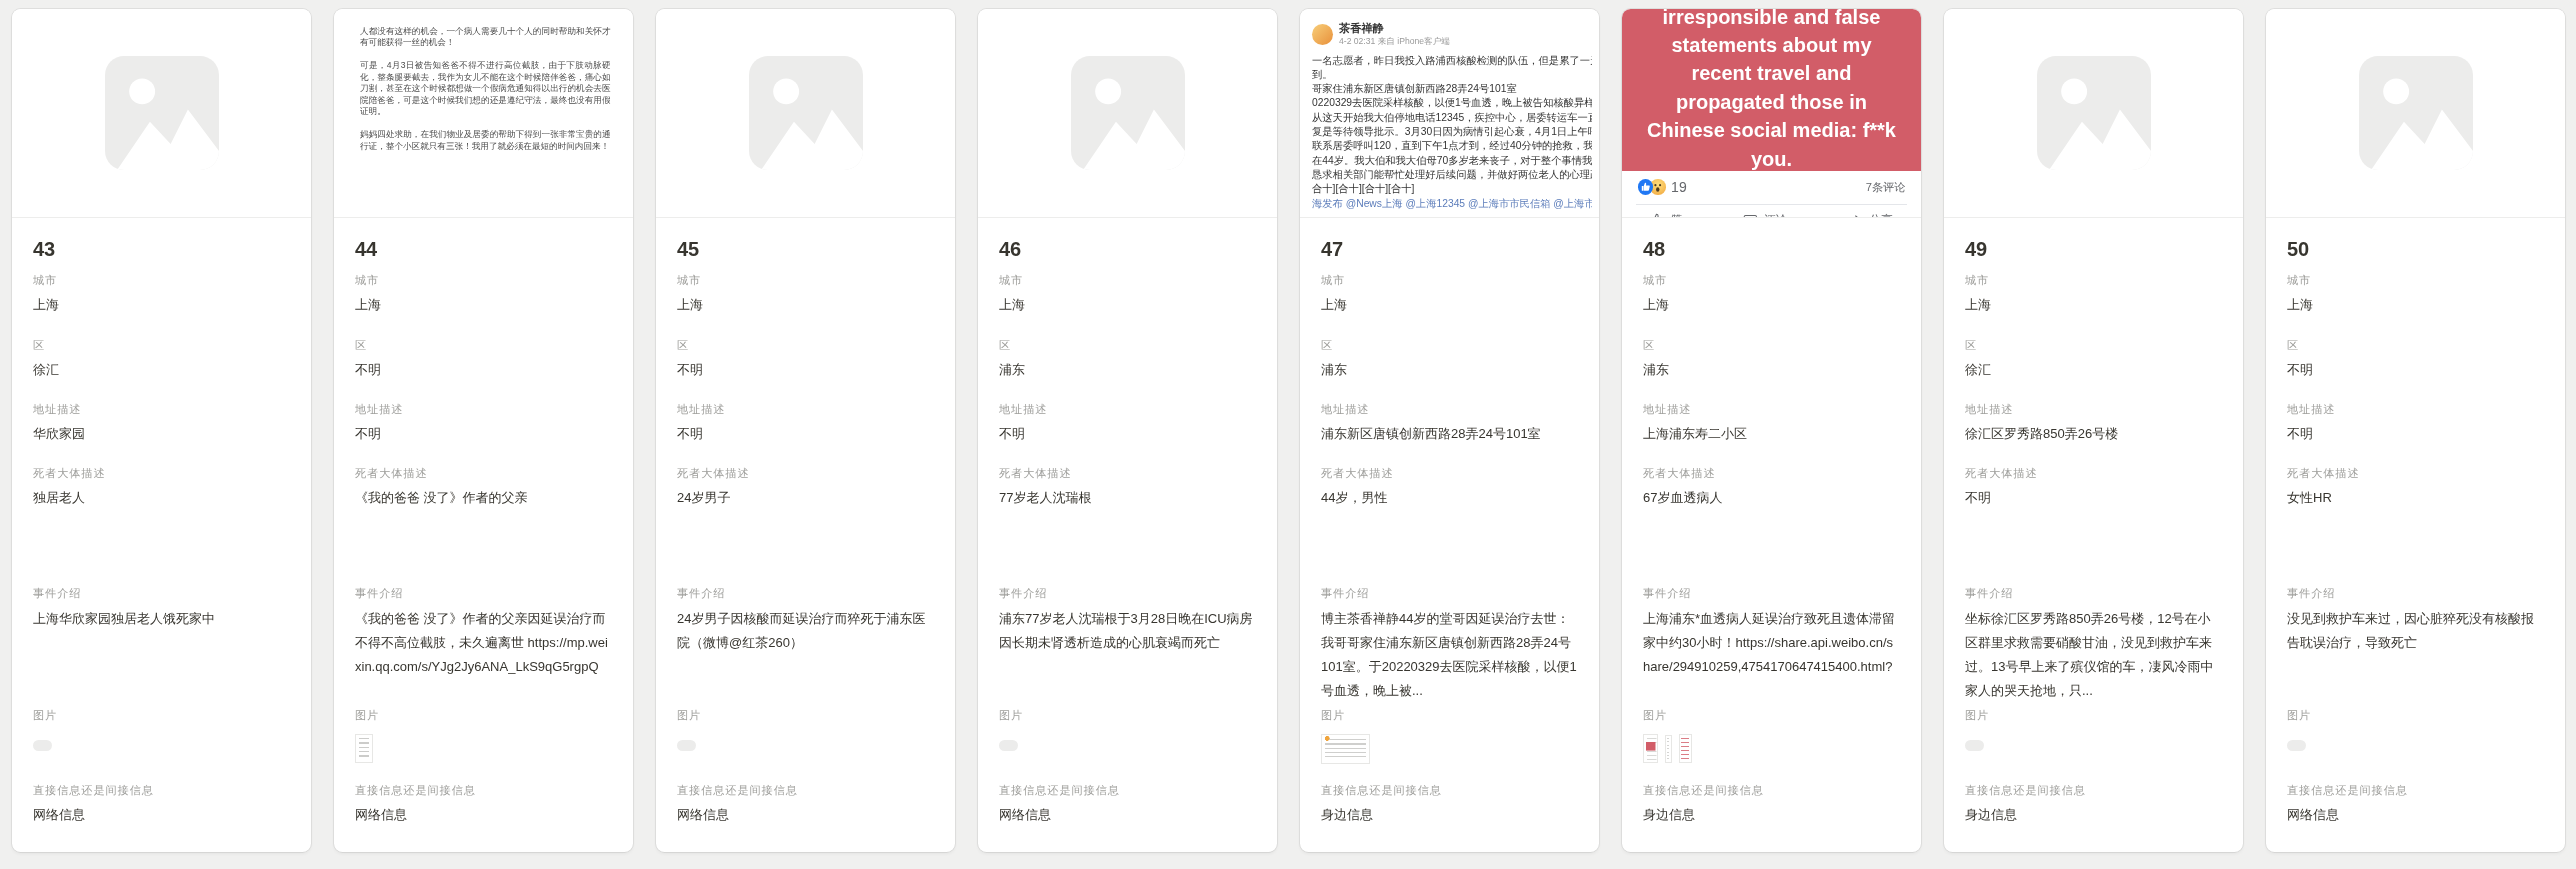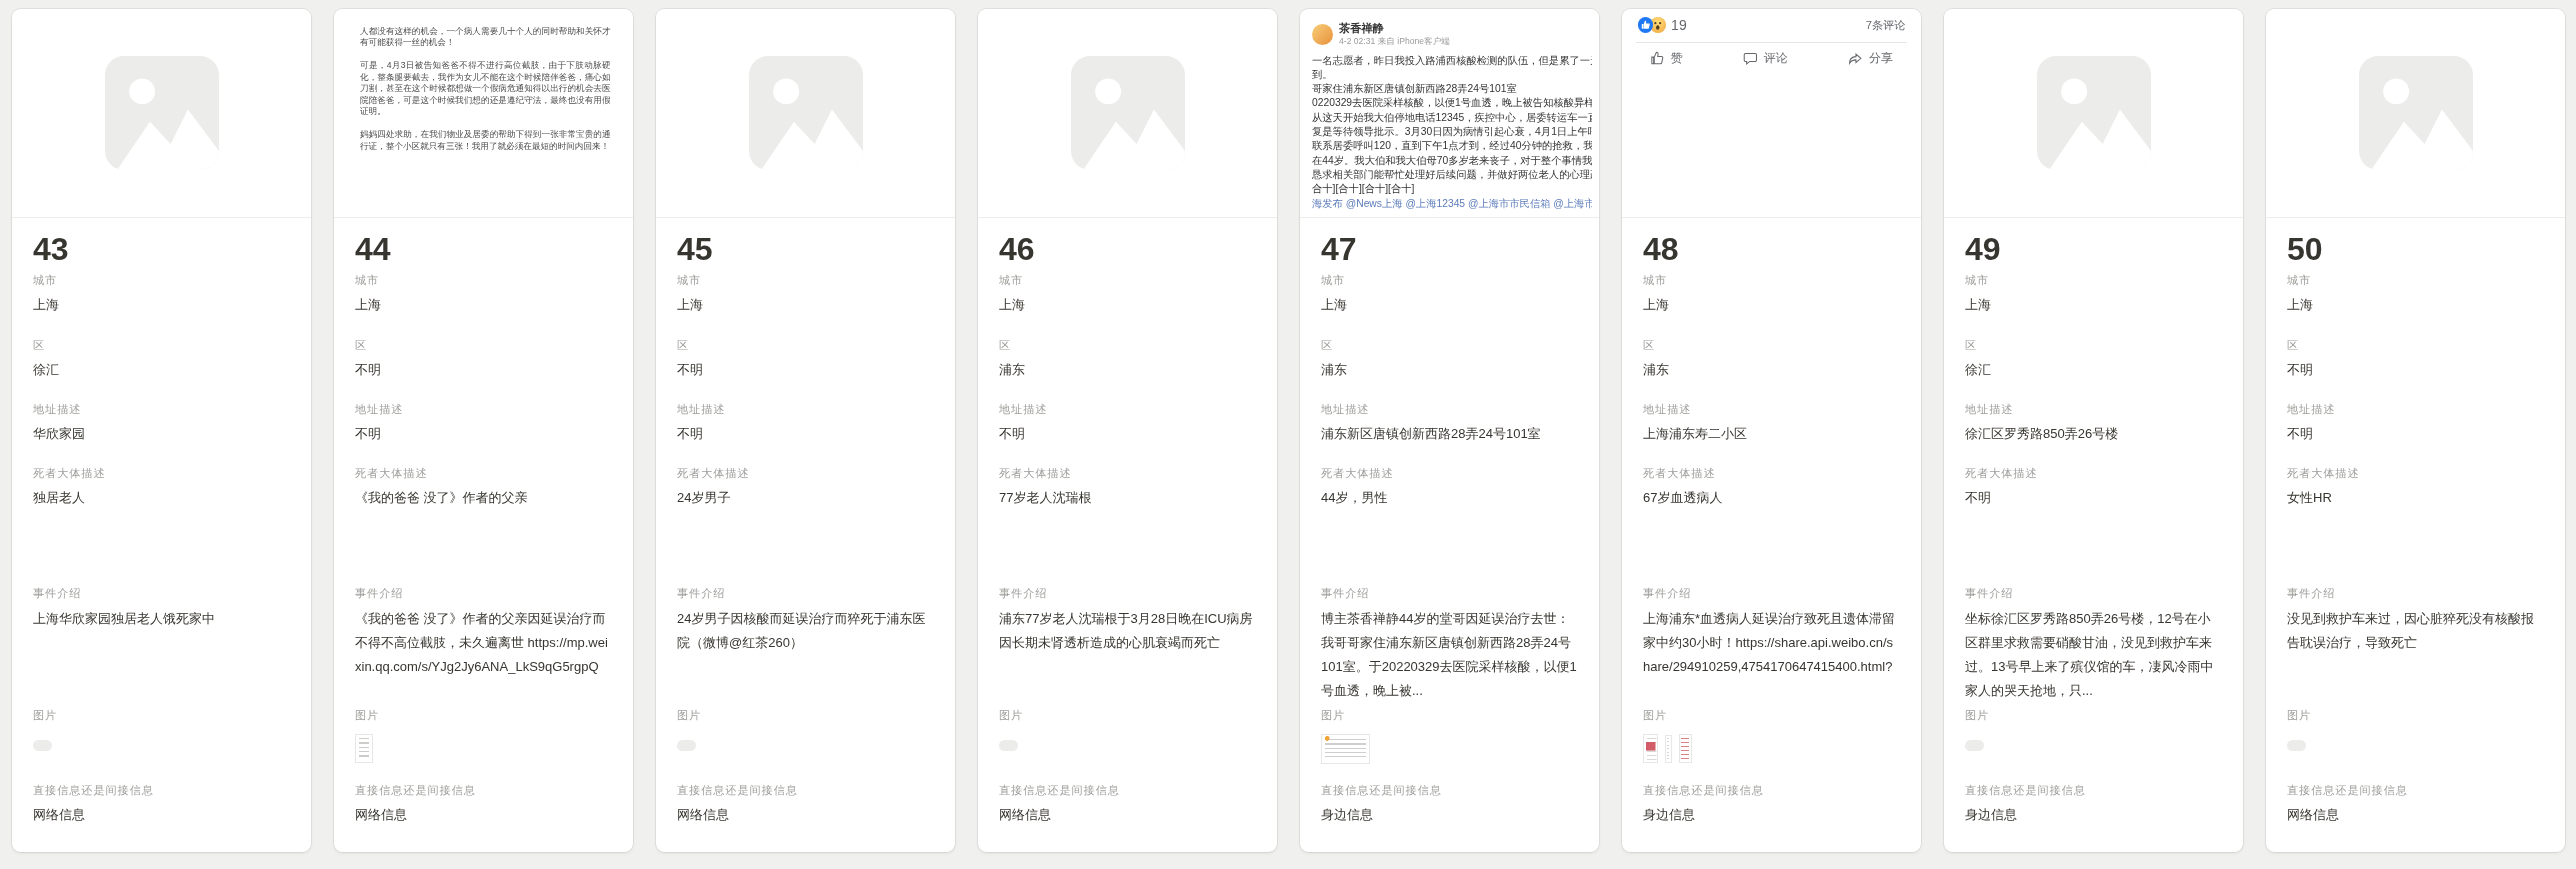--- a/index.html
+++ b/index.html
@@ -45,21 +45,21 @@
   .fb-like { background:#2078f4; z-index:2; }
   .fb-wow { background:radial-gradient(circle at 50% 35%,#ffdf7c,#f0a43c); margin-left:-2.6px; z-index:1; }
   .fb-count { font-size:14px; color:#65676b; margin-left:5.2px; }
   .fb-comments { font-size:11.2px; color:#65676b; margin-left:auto; }
   .fb-divider { height:0.9px; background:#e4e6ea; margin:0 14px; }
   .fb-actions { display:flex; justify-content:space-between; padding:7.8px 28px 0; }
   .fb-action { display:inline-flex; align-items:center; gap:6px; font-size:12px; color:#65676b; }
 
   
   .content { padding:10.3px 21px 0; flex:1; }
-  .card-title { font-size:32px; line-height:29px; font-weight:600; color:#37352f; margin:7px 0 9.5px; }
+  .card-title { font-size:20px; line-height:29px; font-weight:600; color:#37352f; margin:7px 0 9.5px; }
   .lbl { font-size:11.2px; line-height:14px; letter-spacing:0.9px; color:#9e9e9b; margin-bottom:7px; }
   .val { font-size:13px; line-height:21px; color:#37352f; word-break:break-all; }
   .field { margin-bottom:22.4px; }
   .f-addr { margin-bottom:21.6px; }
   .f-addr .val { white-space:nowrap; overflow:hidden; word-break:normal; }
   .f-dead { height:120px; margin-bottom:0; }
   .f-event { height:122px; margin-bottom:0; }
   .f-event .val { max-height:97px; line-height:24px; overflow:hidden; }
   .f-img { height:75px; margin-bottom:0; }
   .thumb-row { display:flex; gap:7px; align-items:flex-start; }
@@ -392,20 +392,30 @@
         <div class="lbl">直接信息还是间接信息</div>
         <div class="val">身边信息</div>
       </div>
     </div>
   </article>
 
   <article class="card">
     <div class="cover">
 
       <div class="cover-fb">
+        <div class="fb-red">
+          <div class="fb-body">
+            <div class="fb-line">irresponsible and false</div>
+            <div class="fb-line">statements about my</div>
+            <div class="fb-line">recent travel and</div>
+            <div class="fb-line">propagated those in</div>
+            <div class="fb-line">Chinese social media: f**k</div>
+            <div class="fb-line">you.</div>
+          </div>
+        </div>
         <div class="fb-react">
           <span class="fb-badge fb-like">
             <svg width="9.5" height="9.5" viewBox="0 0 24 24">
               <path fill="#fff" d="M2 10h4v12H2zM7 22V10l3-8c2 0 3.2 1.2 3.2 3L12.4 9H20c1.3 0 2.3 1.2 2 2.5l-1.8 8C20 20.6 19 22 17.6 22H7z"></path>
             </svg>
           </span>
           <span class="fb-badge fb-wow">
             <svg width="15.5" height="15.5" viewBox="0 0 20 20">
               <circle cx="7" cy="8" r="1.4" fill="#4d3c20"></circle>
               <circle cx="13" cy="8" r="1.4" fill="#4d3c20"></circle>

